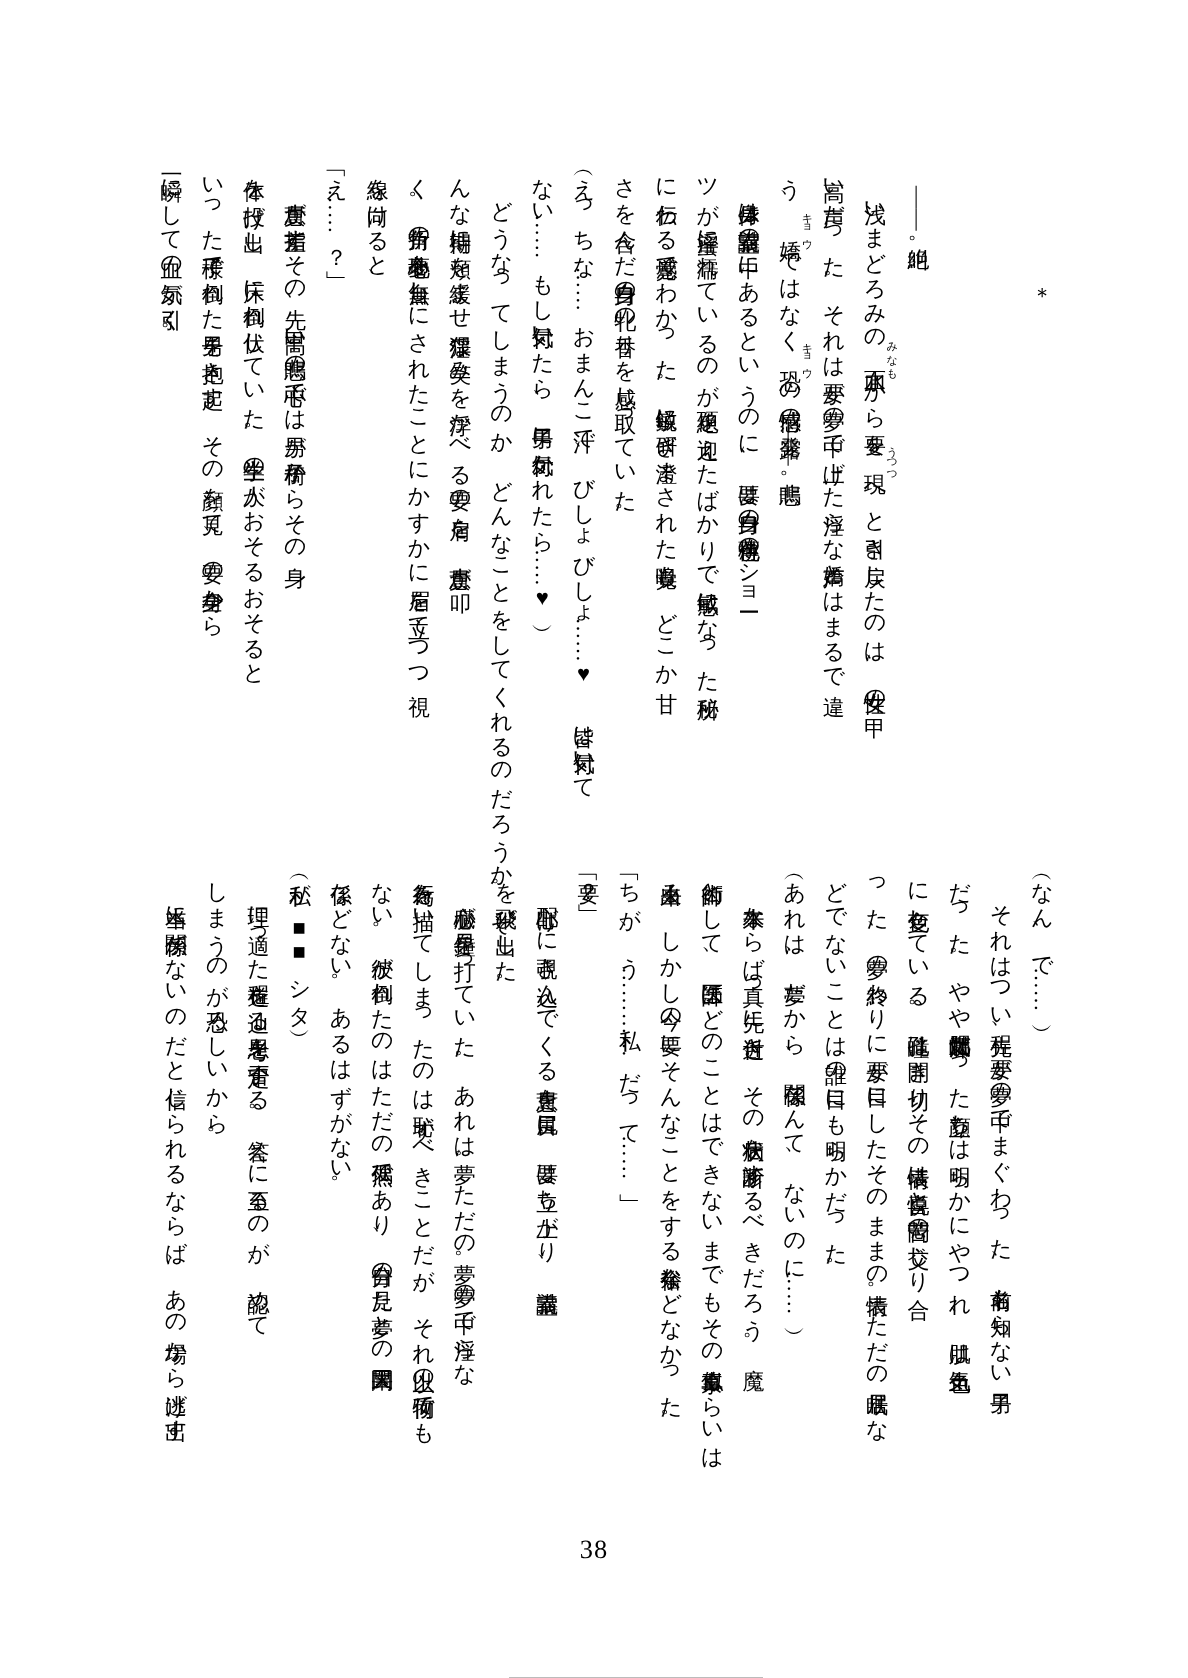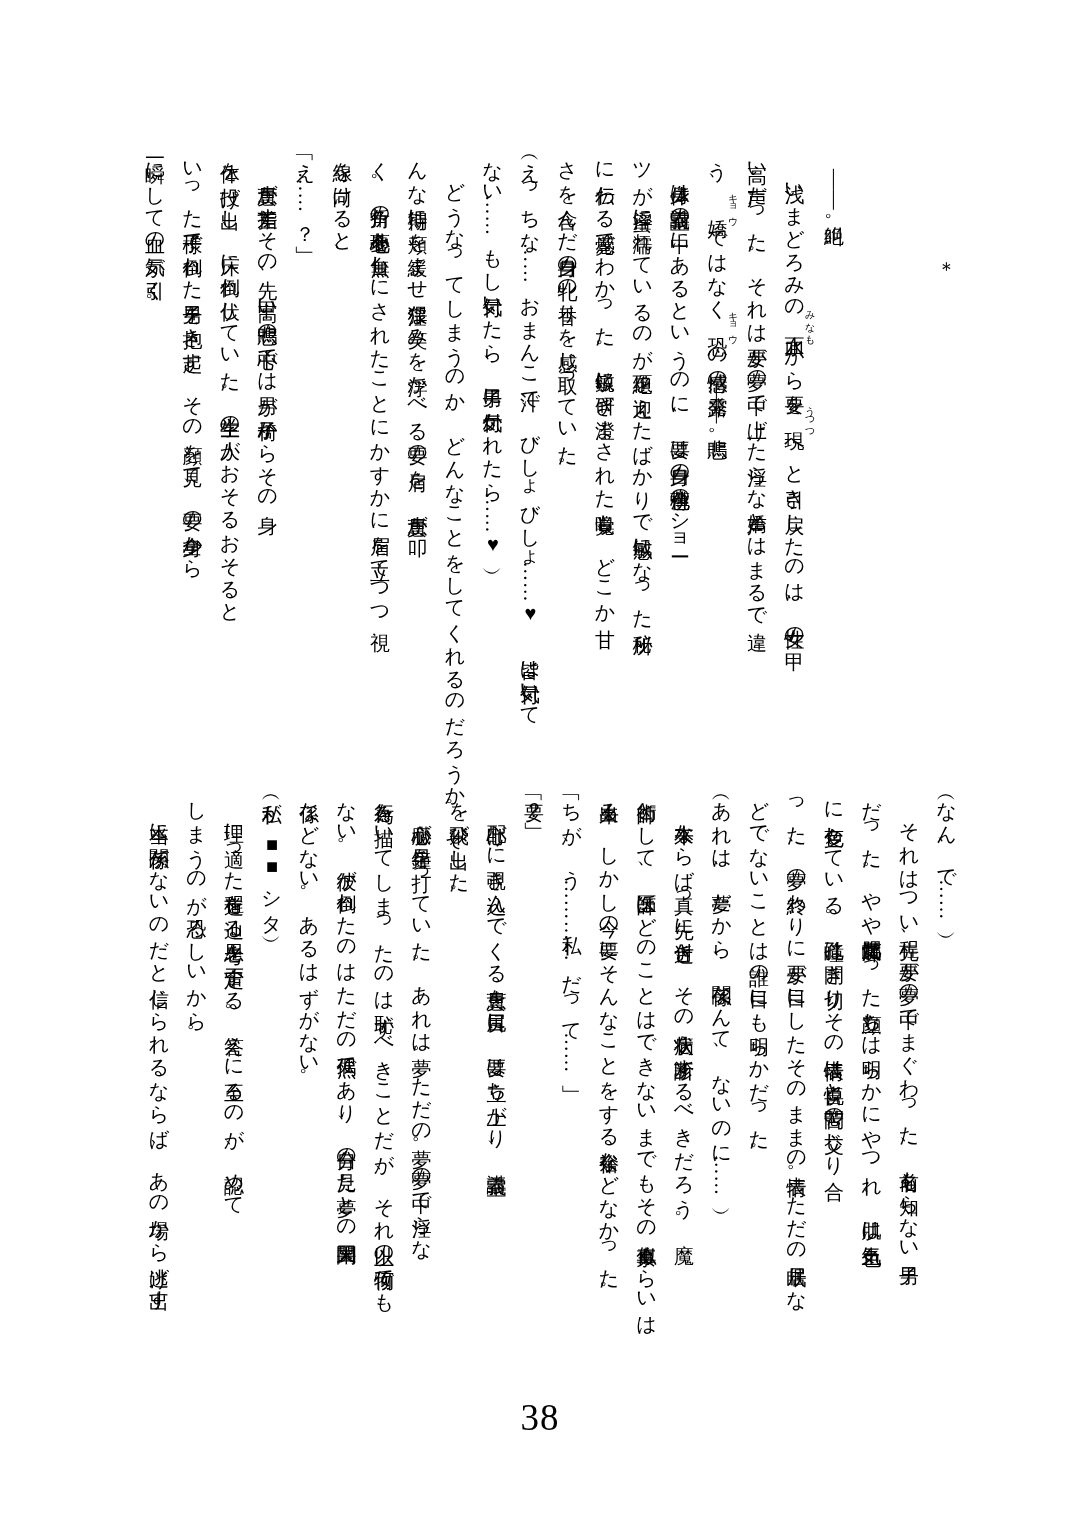--- a/index.html
+++ b/index.html
@@ -34,21 +34,21 @@
     letter-spacing: 0;
     font-family: "Liberation Serif", "DejaVu Serif", serif;
   }
   .upright { text-orientation: upright; }
   .page-number {
     position: absolute;
     top: 1396px;
     left: 0;
     width: 100%;
     text-align: center;
-    font-size: 37px;
+    font-size: 24px;
     letter-spacing: 1px;
   }
 </style>
 </head>
 <body>
 
 <div class="page">
   <div class="dan dan-top">
       <div class="line divider"><span class="upright">＊</span></div>
       <div class="line indent">——絶叫。</div>

